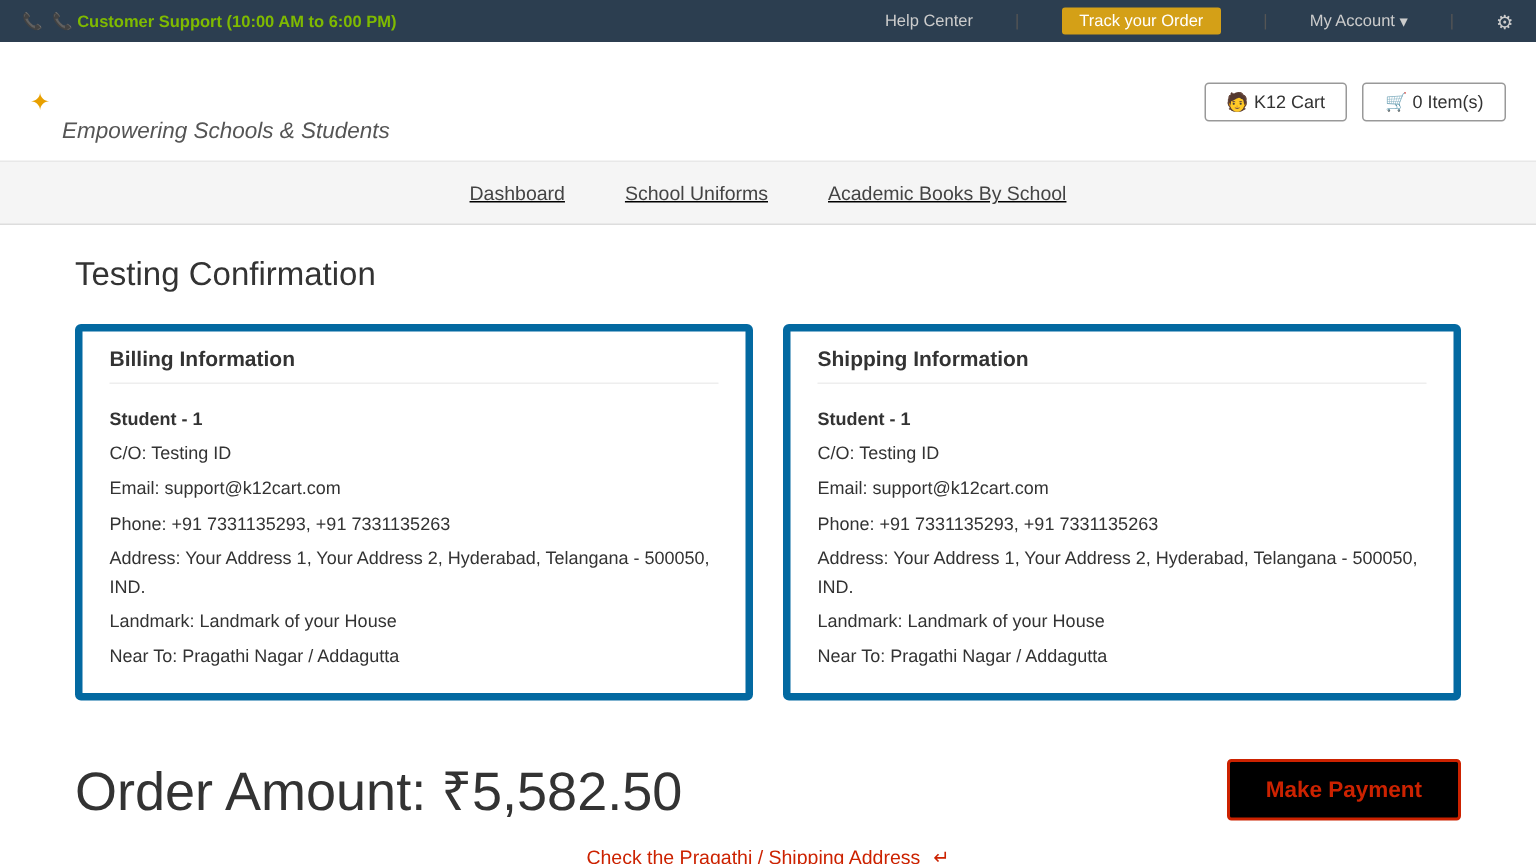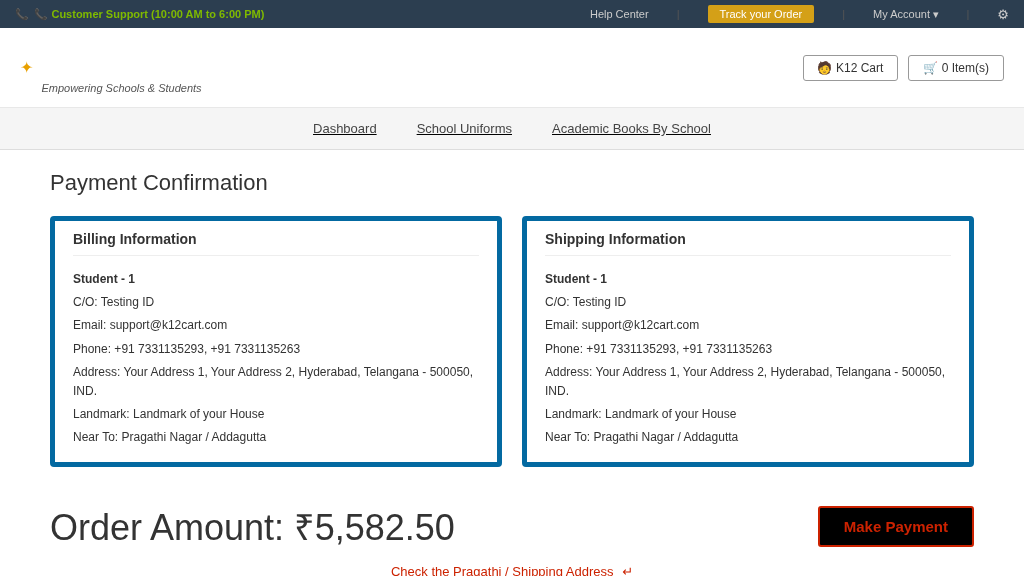--- a/index.html
+++ b/index.html
@@ -77,21 +77,21 @@
     .header-left {
       display: flex;
       align-items: center;
       gap: 8px;
     }
     .header-left .star-icon {
       color: #e8a000;
       font-size: 16px;
     }
     .header-left .tagline {
-      font-size: 11px;
+      font-size: 15px;
       color: #555;
       font-style: italic;
       margin-top: 40px;
     }
     .logo-wrapper {
       display: flex;
       flex-direction: column;
       align-items: center;
     }
     .header-right {
@@ -244,21 +244,21 @@
   </div>
 </div>
 
 <nav class="nav-bar">
   <a class="nav-item">Dashboard</a>
   <a class="nav-item">School Uniforms</a>
   <a class="nav-item">Academic Books By School</a>
 </nav>
 
 <div class="main-content">
-  <h1 class="page-title">Payment Confirmation</h1>
+  <h1 class="page-title">Testing Confirmation</h1>
 
   <div class="info-row">
 
     <div class="info-box">
       <div class="info-box-title">Billing Information</div>
       <div class="info-line">
         <strong>Student - 1</strong>
       </div>
       <div class="info-line">C/O: Testing ID</div>
       <div class="info-line">Email: support@k12cart.com</div>

